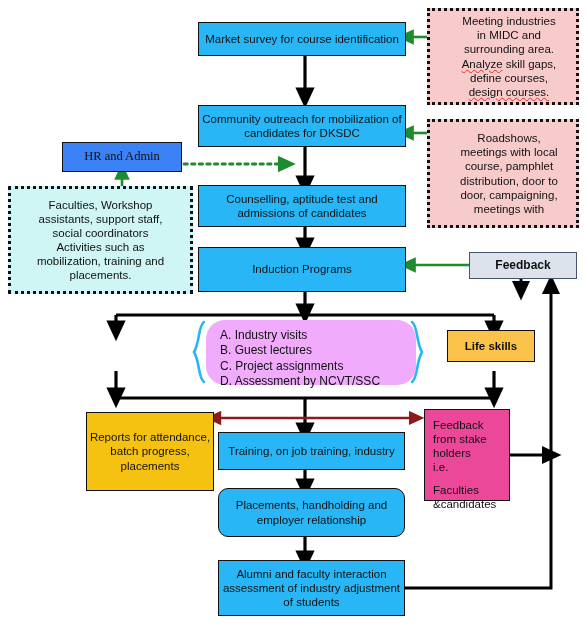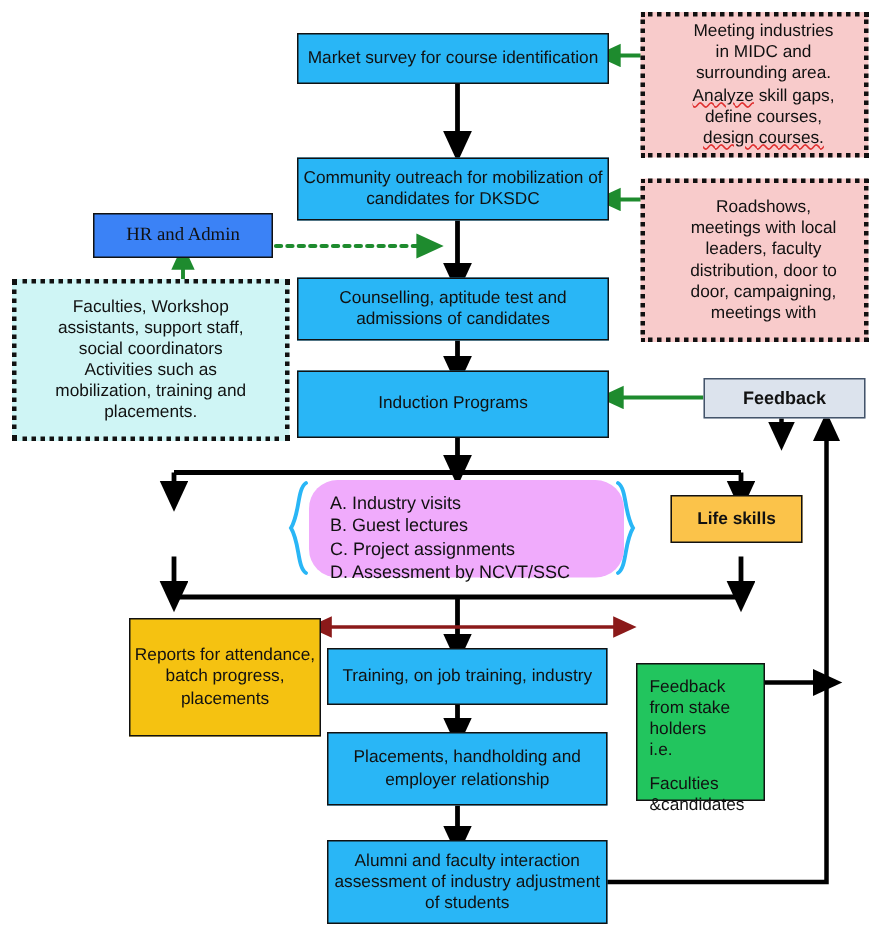--- a/index.html
+++ b/index.html
@@ -7,22 +7,22 @@
   #canvas{position:relative;width:586px;height:626px;background:#ffffff;overflow:hidden;}
   .node{position:absolute;box-sizing:border-box;display:flex;align-items:center;justify-content:center;text-align:center;line-height:1.22;color:#111111;}
   .blue{background:#29B6F6;border:1.5px solid #111111;font-size:11.5px;}
   .pink{background:#F8CBCB;border:3px dotted #111111;font-size:11.5px;padding-left:12px;}
   .cyanbox{background:#CFF5F5;border:3px dotted #111111;font-size:11.5px;}
   .green{background:#3b82f6;border:1.5px solid #111111;font-size:12.5px;font-family:Liberation Serif, serif;}
   .gray{background:#DCE3ED;border:1.5px solid #44546A;font-size:12px;font-weight:bold;}
   .peach{background:#FAC79B;border:1.5px solid #111111;font-size:11.5px;}
   .amber{background:#FBC34A;border:1.5px solid #111111;font-size:11.5px;font-weight:bold;}
   .gold{background:#F5C211;border:1.5px solid #111111;font-size:11.5px;}
-  .goldl{background:#22c55e;border:1.5px solid #111111;font-size:11.5px;
-         display:block;text-align:left;padding:8px 22px 0 8px;margin-top:33px;}
+  .goldl{background:#ec4899;border:1.5px solid #111111;font-size:11.5px;
+         display:block;text-align:left;padding:8px 22px 0 8px;}
   .listbox{position:absolute;background:#f0abfc;font-size:12px;color:#111;
            padding:6px 10px 6px 14px;box-sizing:border-box;border-radius:19px;}
   .listbox div{margin:1.5px 0;white-space:nowrap;}
   .lbl{display:block;width:100%;}
   svg.wires{position:absolute;left:0;top:0;width:586px;height:626px;pointer-events:none;}
   .sp{ text-decoration: underline; text-decoration-style: wavy;
        text-decoration-color:#E03030; text-decoration-thickness:1px;}
 </style>
 </head>
 <body>
@@ -123,21 +123,21 @@
   </div>
 
   <div class="node gold" style="left:86px;top:412px;width:128px;height:79px;">
     <span class="lbl">Reports for attendance, batch progress, placements</span>
   </div>
 
   <div class="node blue" style="left:218px;top:432px;width:187px;height:38px;">
     <span class="lbl">Training, on job training, industry</span>
   </div>
 
-  <div class="node blue" style="left:218px;top:488px;width:187px;height:49px;">
+  <div class="node blue" style="left:218px;top:488px;width:187px;height:49px;border-radius:10px;">
     <span class="lbl">Placements, handholding and employer relationship</span>
   </div>
 
   <div class="node blue" style="left:218px;top:560px;width:187px;height:56px;">
     <span class="lbl">Alumni and faculty interaction assessment of industry adjustment of students</span>
   </div>
 
   <div class="node goldl" style="left:424px;top:409px;width:86px;height:92px;">
     <span>Feedback</span>
     <span>from stake</span>
@@ -152,21 +152,21 @@
     <span>in MIDC and</span>
     <span>surrounding area.</span>
     <span><i class="sp" style="font-style:normal">Analyze</i><i style="font-style:normal"> skill gaps,</i></span>
     <span>define courses,</span>
     <span class="sp">design courses.</span>
   </div>
 
   <div class="node pink" style="left:427px;top:119px;width:152px;height:109px;flex-direction:column;justify-content:center;">
     <span>Roadshows,</span>
     <span>meetings with local</span>
-    <span>leaders, faculty</span>
+    <span>course, pamphlet</span>
     <span>distribution, door to</span>
     <span>door, campaigning,</span>
     <span>meetings with</span>
   </div>
 
   <div class="node cyanbox" style="left:8px;top:186px;width:185px;height:108px;flex-direction:column;justify-content:center;">
     <span>Faculties, Workshop</span>
     <span>assistants, support staff,</span>
     <span>social coordinators</span>
     <span>Activities such as</span>

